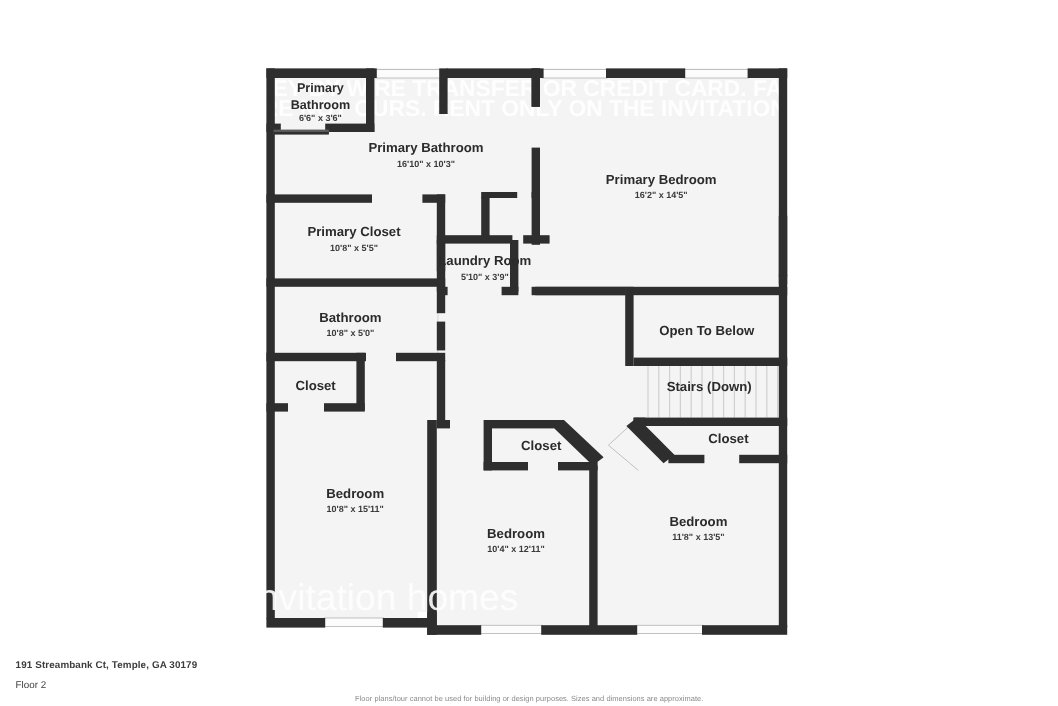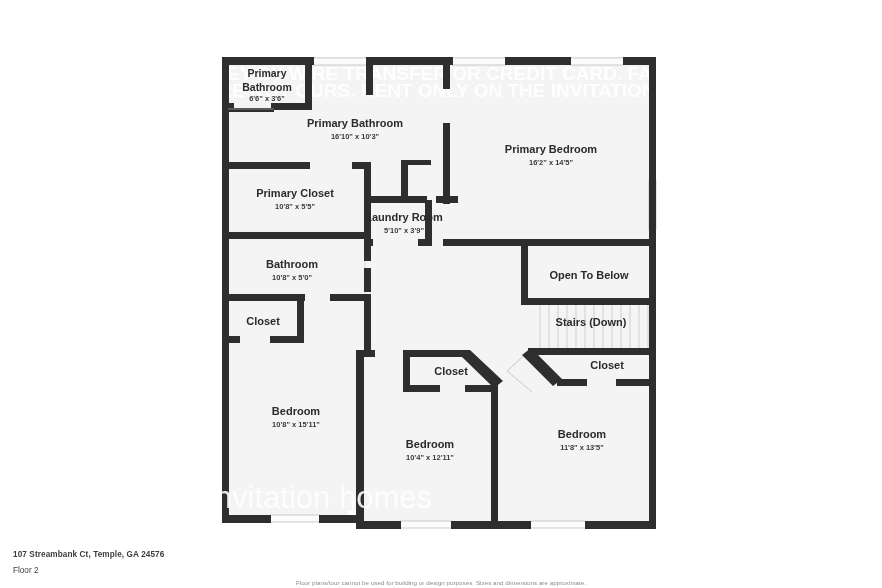--- a/index.html
+++ b/index.html
@@ -292,19 +292,19 @@
 
     <text class="room-name big" x="582" y="438">Bedroom</text>
     <text class="room-dim" x="582" y="450">11'8" x 13'5"</text>
 
   </g>
 
 </svg>
 </div>
 
 <div id="footer-left">
-  <p class="addr">107 Streambank Ct, Temple, GA 24576</p>
+  <p class="addr">191 Streambank Ct, Temple, GA 30179</p>
   <p class="floorlbl">Floor 2</p>
 </div>
 
 <div id="footer-center">
   <span class="disclaimer">Floor plans/tour cannot be used for building or design purposes. Sizes and dimensions are approximate.</span>
 </div>
 
 </body></html>

